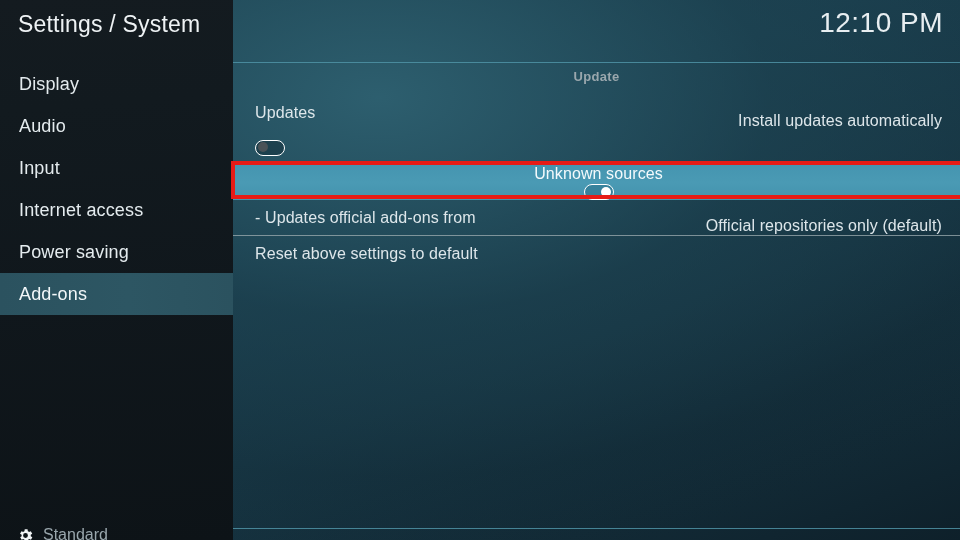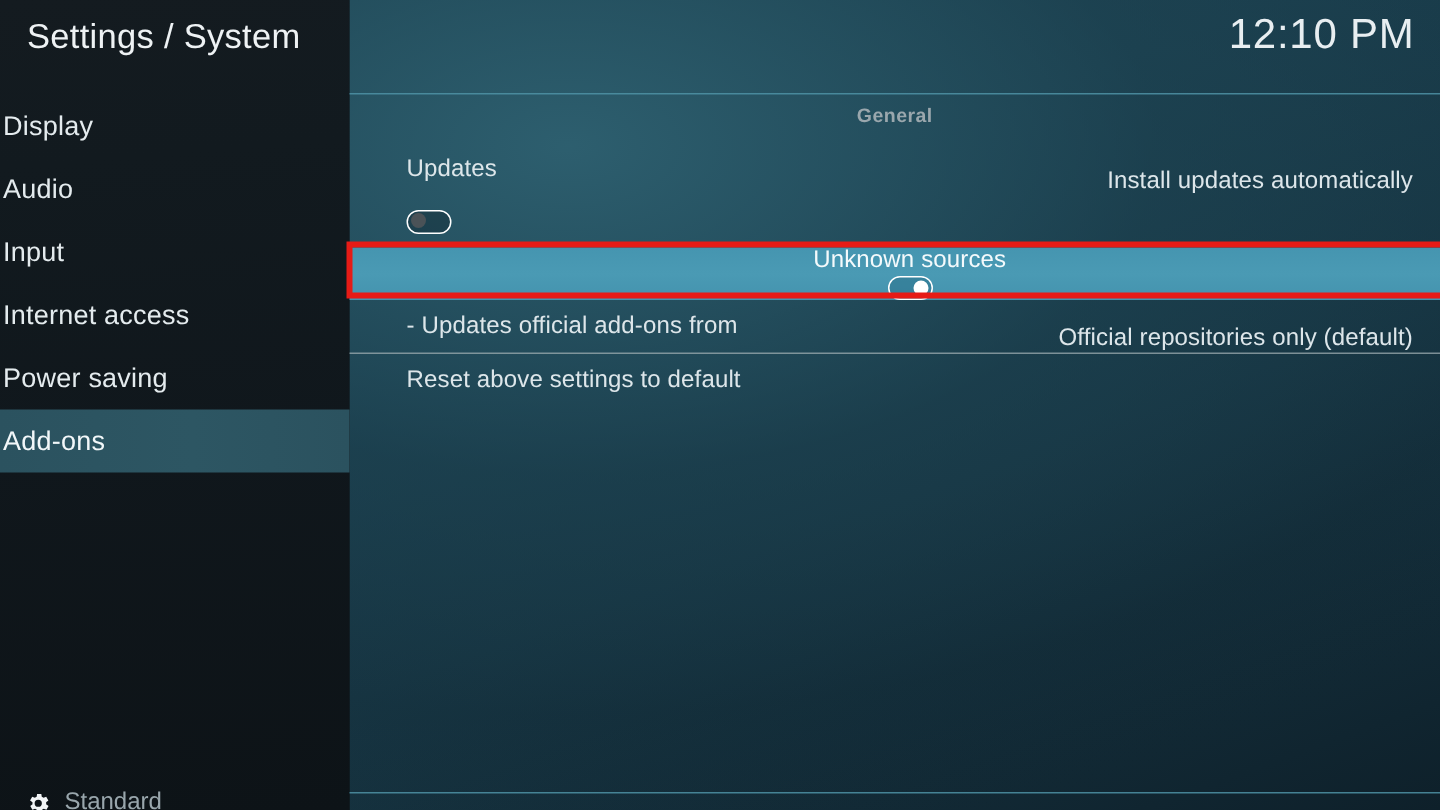--- a/index.html
+++ b/index.html
@@ -72,21 +72,21 @@
     position: absolute;
     left: 0; top: 63px;
     width: 233px;
   }
 
   .sidebar-item {
     position: relative;
     height: 42px;
     display: flex;
     align-items: center;
-    padding-left: 2px;
+    padding-left: 19px;
   }
 
   .sidebar-item.selected {
     background: linear-gradient(90deg,#2b525f 0%, #2d5663 55%, #2b525f 100%);
   }
 
   .sidebar-item-label {
     font-size: 18px;
     color: #e4ebee;
     font-weight: 400;
@@ -157,21 +157,21 @@
     left: 0; top: 95px;
     width: 727px;
   }
 
   .srow {
     position: relative;
     height: 35px;
     display: flex;
     align-items: center;
     justify-content: space-between;
-    padding: 0 18px 0 38px;
+    padding: 0 18px 0 22px;
   }
 
   .srow.highlighted {
     background: linear-gradient(180deg,#4595b0 0%, #4a9ab4 50%, #4493ae 100%);
     flex-direction: column;
   }
 
   .srow-label {
     font-size: 16px;
     color: #dde6ea;
@@ -272,21 +272,21 @@
       </svg>
       <span class="footer-label">Standard</span>
     </div>
 
   </div>
 
   <div class="settings-panel">
 
     <div class="rule-top"></div>
 
-    <div class="group-header">General</div>
+    <div class="group-header">Update</div>
 
     <div class="rows">
 
       <div class="srow">
         <span class="srow-label">Updates</span>
         <span class="srow-value">Install updates automatically</span>
       </div>
 
       <div class="srow">
         <span class="toggle off">

